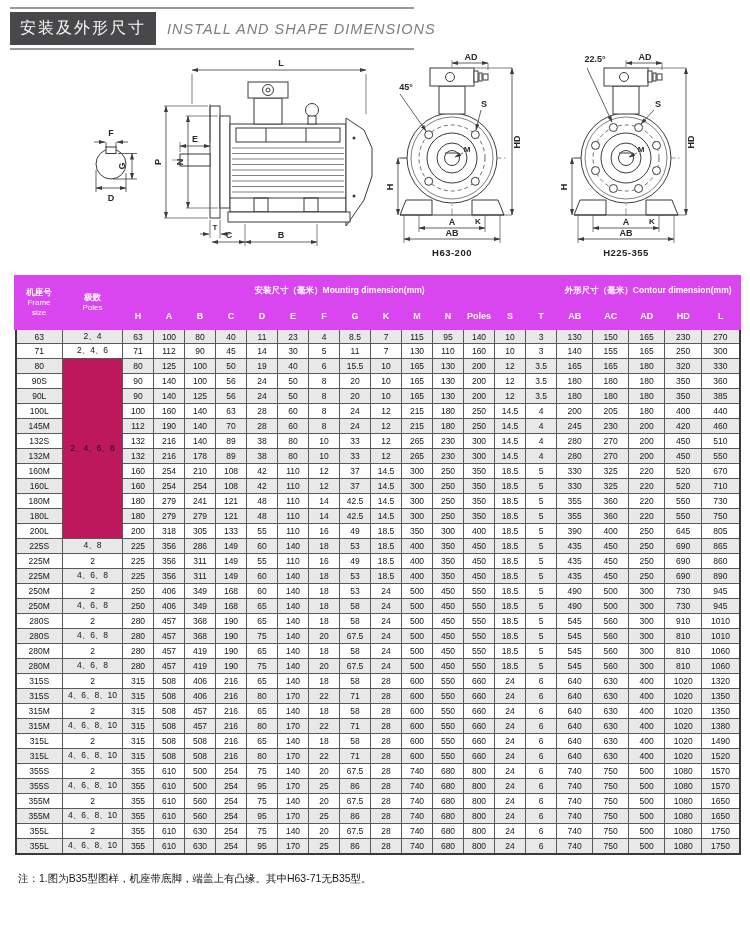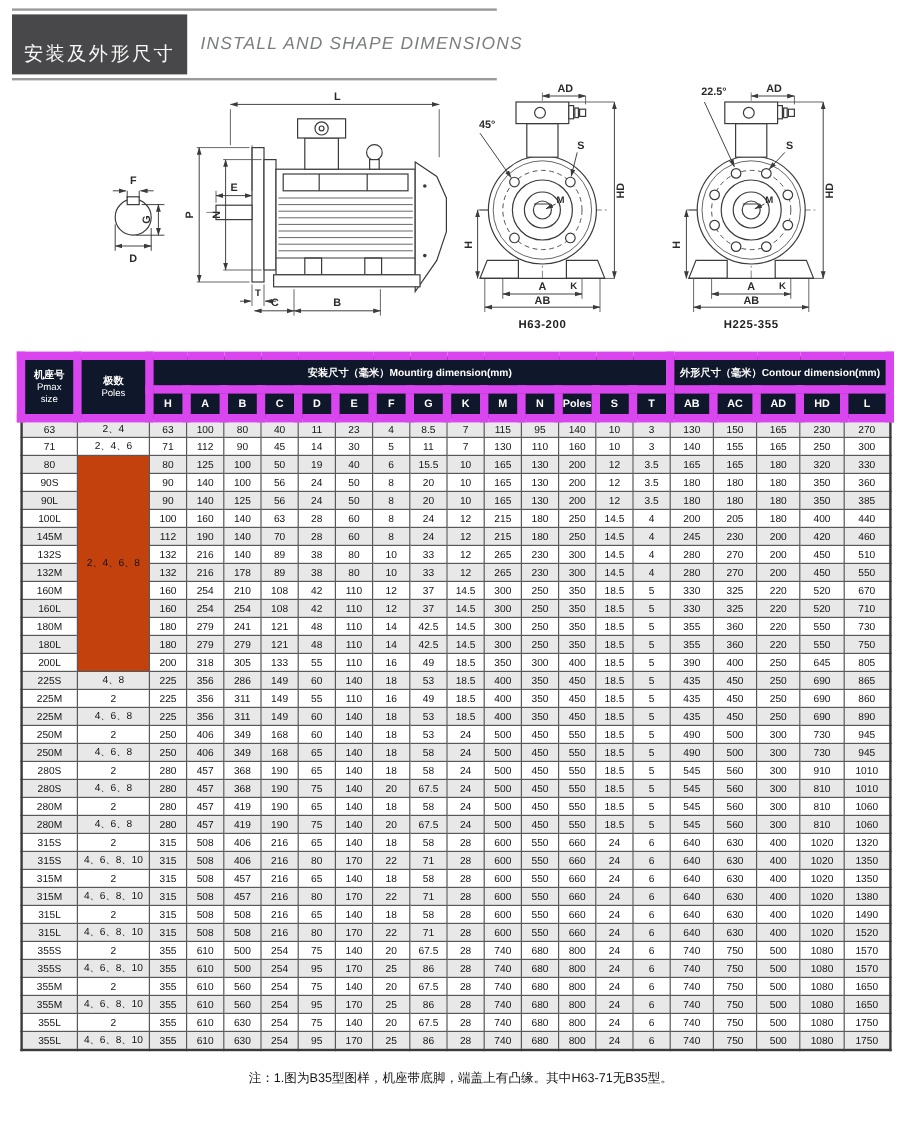--- a/index.html
+++ b/index.html
@@ -9,21 +9,21 @@
     font-family:"Liberation Sans","DejaVu Sans",sans-serif; color:#1c1c1c;
   }
   
   .hdr-wrap {
     margin:7px 0 0 10px; width:404px;
     border-top:2px solid #9a9a9a; border-bottom:2px solid #9a9a9a;
     padding:3px 0; display:flex; align-items:center;
   }
   .title-box {
     background:#48484a; color:#f7f7f7; font-size:16px; letter-spacing:2px;
-    padding:23px 10px 6px; white-space:nowrap;
+    padding:6px 10px 6px; white-space:nowrap;
   }
   .title-en {
     color:#7c7d7f; font-size:14.5px; letter-spacing:1px; margin-left:11px;
     white-space:nowrap;
     font-style:italic;
   }
   
   .draw { margin:2px 0 0 14px; }
   svg text { font-family:"Liberation Sans","DejaVu Sans",sans-serif; }
   .dlab { font-size:9px; font-weight:bold; fill:#2a2a2a; text-anchor:middle; }
@@ -36,34 +36,34 @@
   .bc   { stroke:#4a4a4a; stroke-width:0.8; fill:none; stroke-dasharray:4 3; }
   .dim  { stroke:#3b3b3b; stroke-width:0.8; fill:none; }
   .arr  { marker-start:url(#ar); marker-end:url(#ar); }
   .arre { marker-end:url(#ar); }
   
   table {
     width:723px; margin:6px 0 0 14px; border-collapse:collapse; table-layout:fixed;
     border:2px solid #3a3a3c;
   }
   thead th {
-    background:#0f172a; color:#ffffff; font-weight:bold;
-    border:7px solid #d946ef; font-size:8.5px; line-height:1.25;
+    background:#d946ef; color:#ffffff; font-weight:bold;
+    border:3px solid #d946ef; font-size:8.5px; line-height:1.25;
   }
   thead tr.grp th { height:28px; }
   thead tr.sub th { height:24px; font-size:9px; }
   th .sm { font-weight:normal; font-size:8px; display:block; }
   tbody td {
     border:1px solid #59595c; text-align:center; font-size:8.5px;
     height:15px; padding:0 1px; color:#141414; white-space:nowrap; overflow:hidden;
   }
   tbody tr:nth-child(odd) { background:#e8e8e9; }
-  tbody td.merged { background:#c2410c; font-size:8.5px; }
+  tbody td.merged { background:#be185d; font-size:8.5px; }
   
-  .notes { margin:14px 0 0 18px; font-size:10.5px; color:#161616; line-height:1.75;text-align:center; }
+  .notes { margin:14px 0 0 18px; font-size:10.5px; color:#161616; line-height:1.75; }
   .notes .row { white-space:nowrap; }
   .notes .indent { padding-left:22px; }
 </style>
 </head>
 <body>
 
 <div class="hdr-wrap">
   <div class="title-box">安装及外形尺寸</div>
   <div class="title-en">INSTALL AND SHAPE DIMENSIONS</div>
 </div>
@@ -302,21 +302,21 @@
     <col style="width:36px">
       <col style="width:36px">
       <col style="width:36px">
       <col style="width:37px">
       <col style="width:38px">
   </colgroup>
   <thead>
     <tr class="grp">
       <th rowspan="2">
         <span>机座号</span>
-        <span class="sm">Pmax</span>
+        <span class="sm">Frame</span>
         <span class="sm">size</span>
       </th>
       <th rowspan="2">
         <span>极数</span>
         <span class="sm">Poles</span>
       </th>
       <th colspan="14">安装尺寸（毫米）Mountirg dimension(mm)</th>
       <th colspan="5">外形尺寸（毫米）Contour dimension(mm)</th>
     </tr>
     <tr class="sub" id="sub-header-row">

